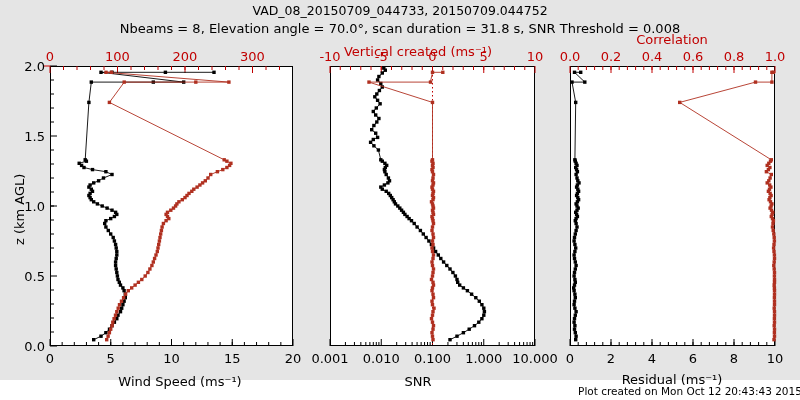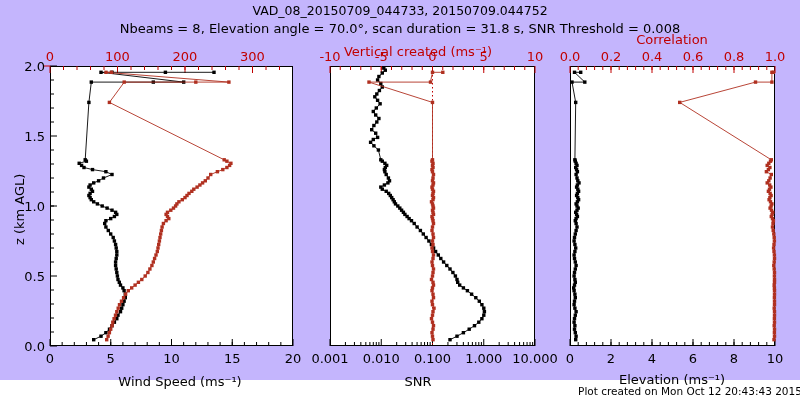--- a/index.html
+++ b/index.html
@@ -1,18 +1,18 @@
 <!DOCTYPE html>
 <html><head>
 <meta charset="utf-8">
 <style>
   html,body{margin:0;padding:0;background:#ffffff;}
   body{width:800px;height:400px;overflow:hidden;
        font-family:"DejaVu Sans","Liberation Sans",sans-serif;}
-  #root{position:relative;width:800px;height:380px;background:#c4b5fd;text-decoration:underline;}
+  #root{position:relative;width:800px;height:380px;background:#e5e5e5;text-decoration:underline;}
 
   .txt{position:absolute;white-space:pre;color:#000;}
   .red{color:#c00000;}
   .ctr{transform:translateX(-50%);text-align:center;}
 
   .title1{font-size:12.5px;top:3px;left:400px;}
   .title2{font-size:13px;top:21px;left:400px;}
 
   .axname{font-size:13px;}
   .credit{font-size:10.5px;top:385px;left:690px;}
@@ -36,21 +36,21 @@
   <div class="txt ctr title1">VAD_08_20150709_044733, 20150709.044752</div>
   <div class="txt ctr title2">Nbeams = 8, Elevation angle = 70.0°, scan duration = 31.8 s, SNR Threshold = 0.008</div>
 
   <div class="ylabel" style="left:12px;top:245px;font-size:13px;">z (km AGL)</div>
 
   <div class="txt ctr red axname" style="top:44px;left:418px;">Vertical created (ms⁻¹)</div>
   <div class="txt ctr red axname" style="top:32px;left:672px;">Correlation</div>
 
   <div class="txt ctr axname" style="top:374px;left:172px;margin-left:8px;">Wind Speed (ms⁻¹)</div>
   <div class="txt ctr axname" style="top:374px;left:418px;">SNR</div>
-  <div class="txt ctr axname" style="top:372px;left:672px;">Elevation (ms⁻¹)</div>
+  <div class="txt ctr axname" style="top:372px;left:672px;">Residual (ms⁻¹)</div>
 
   <div class="txt ctr credit">Plot created on Mon Oct 12 20:43:43 2015</div>
 
   <div class="panel" style="left:50px;top:66px;width:243px;height:280px;"></div>
   <div class="panel" style="left:330px;top:66px;width:205px;height:280px;"></div>
   <div class="panel" style="left:570px;top:66px;width:205px;height:280px;"></div>
 
   <svg id="overlay" width="800" height="400">
       <line x1="50" y1="346" x2="57" y2="346" class="tk"></line>
       <text x="45" y="351" text-anchor="end" font-size="13px" font-family="&quot;DejaVu Sans&quot;,&quot;Liberation Sans&quot;,sans-serif" class="" fill="#000">0.0</text>

